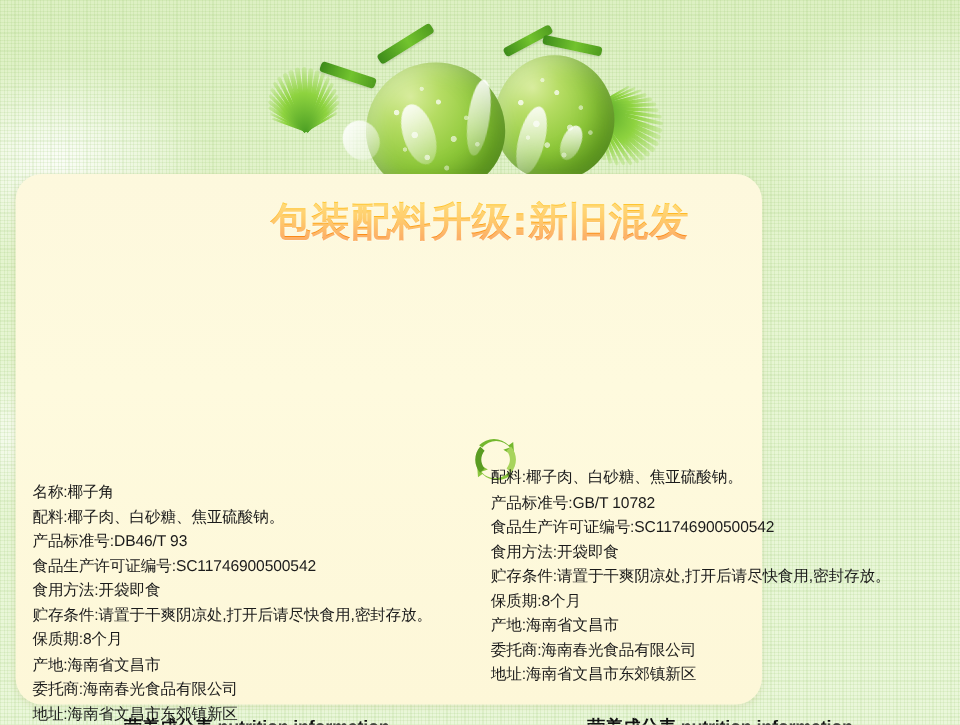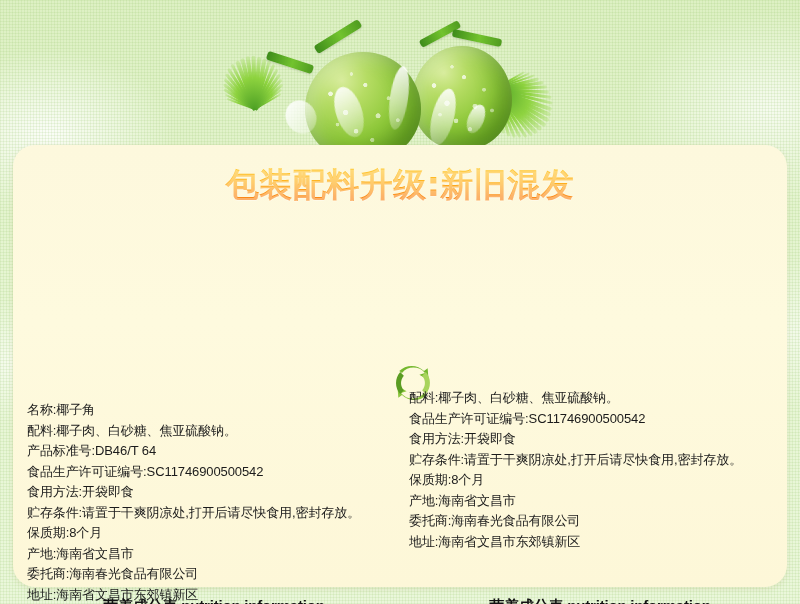--- a/index.html
+++ b/index.html
@@ -90,21 +90,21 @@
     position: absolute;
     border-radius: 50%;
     background: linear-gradient(160deg, rgba(255,255,255,.92), rgba(255,255,255,.22));
     filter: blur(.4px);
   }
 
   
   #card {
     position: absolute;
     left: 13px; top: 145px;
-    width: 774px; height: 442px;
+    width: 622px; height: 442px;
     background: linear-gradient(180deg, #fdf8dd 0%, #fefade 40%, #fdf7d8 100%);
     border-radius: 22px;
     box-shadow: 0 2px 6px rgba(170,160,90,.18);
   }
 
   
   #title {
     position: absolute;
     left: 0; top: 18px;
     width: 774px;
@@ -252,32 +252,33 @@
   <svg id="recycle-icon" viewBox="0 0 48 50">
     <path d="M12 14 A16 16 0 0 1 37 14 L31 16 L41 22 L40 9 L36 12 A19 19 0 0 0 9 12 Z" fill="#74b82e"></path>
     <path d="M36 36 A16 16 0 0 1 11 36 L17 34 L7 28 L8 41 L12 38 A19 19 0 0 0 39 38 Z" fill="#8cc63f"></path>
     <path d="M10 13 C4 20 4 30 10 37 L14 33 C10 28 10 22 14 17 Z" fill="#5a9c22"></path>
     <path d="M38 37 C44 30 44 20 38 13 L34 17 C38 22 38 28 34 33 Z" fill="#a8d45c"></path>
   </svg>
 
   <div class="col" id="col-left">
     <div class="spec-line">名称:椰子角</div>
     <div class="spec-line">配料:椰子肉、白砂糖、焦亚硫酸钠。</div>
-    <div class="spec-line">产品标准号:DB46/T 64</div>
+    <div class="spec-line">产品标准号:DB46/T 93</div>
     <div class="spec-line">食品生产许可证编号:SC11746900500542</div>
     <div class="spec-line">食用方法:开袋即食</div>
     <div class="spec-line">贮存条件:请置于干爽阴凉处,打开后请尽快食用,密封存放。</div>
     <div class="spec-line">保质期:8个月</div>
     <div class="spec-line">产地:海南省文昌市</div>
     <div class="spec-line">委托商:海南春光食品有限公司</div>
     <div class="spec-line">地址:海南省文昌市东郊镇新区</div>
   </div>
 
   <div class="col" id="col-right" style="top:243px;">
     <div class="spec-line">配料:椰子肉、白砂糖、焦亚硫酸钠。</div>
+    <div class="spec-line">产品标准号:GB/T 10782</div>
     <div class="spec-line">食品生产许可证编号:SC11746900500542</div>
     <div class="spec-line">食用方法:开袋即食</div>
     <div class="spec-line">贮存条件:请置于干爽阴凉处,打开后请尽快食用,密封存放。</div>
     <div class="spec-line">保质期:8个月</div>
     <div class="spec-line">产地:海南省文昌市</div>
     <div class="spec-line">委托商:海南春光食品有限公司</div>
     <div class="spec-line">地址:海南省文昌市东郊镇新区</div>
   </div>
 
   <div class="nutrition" id="nutrition-left">

